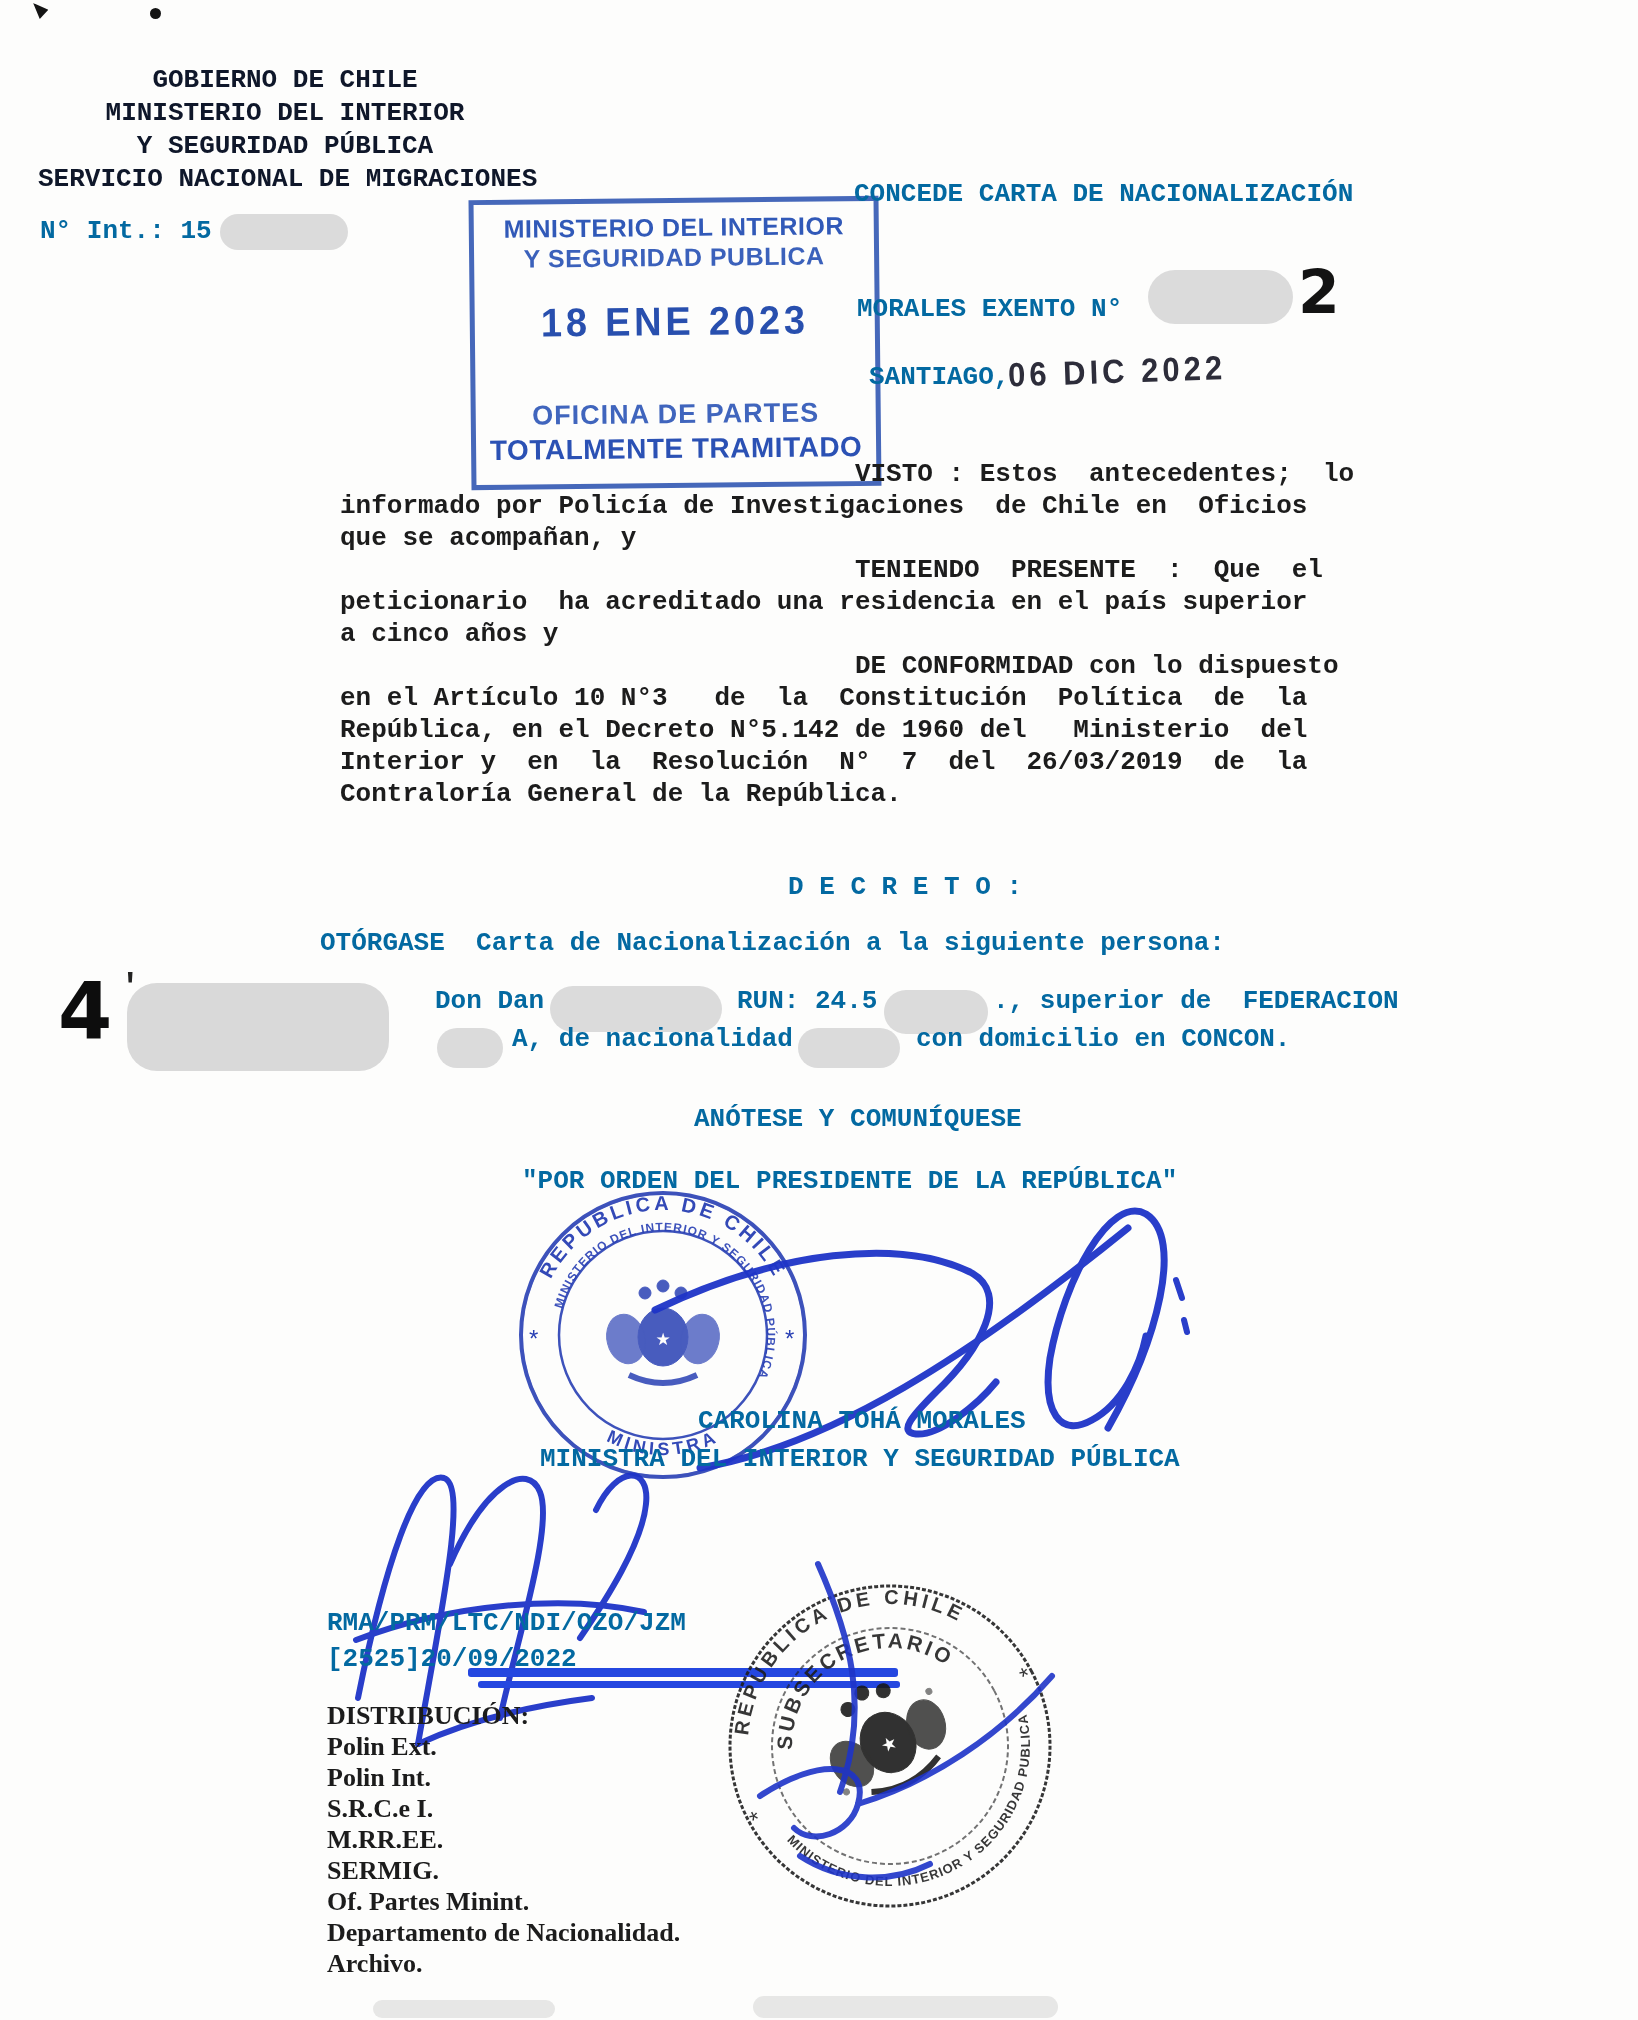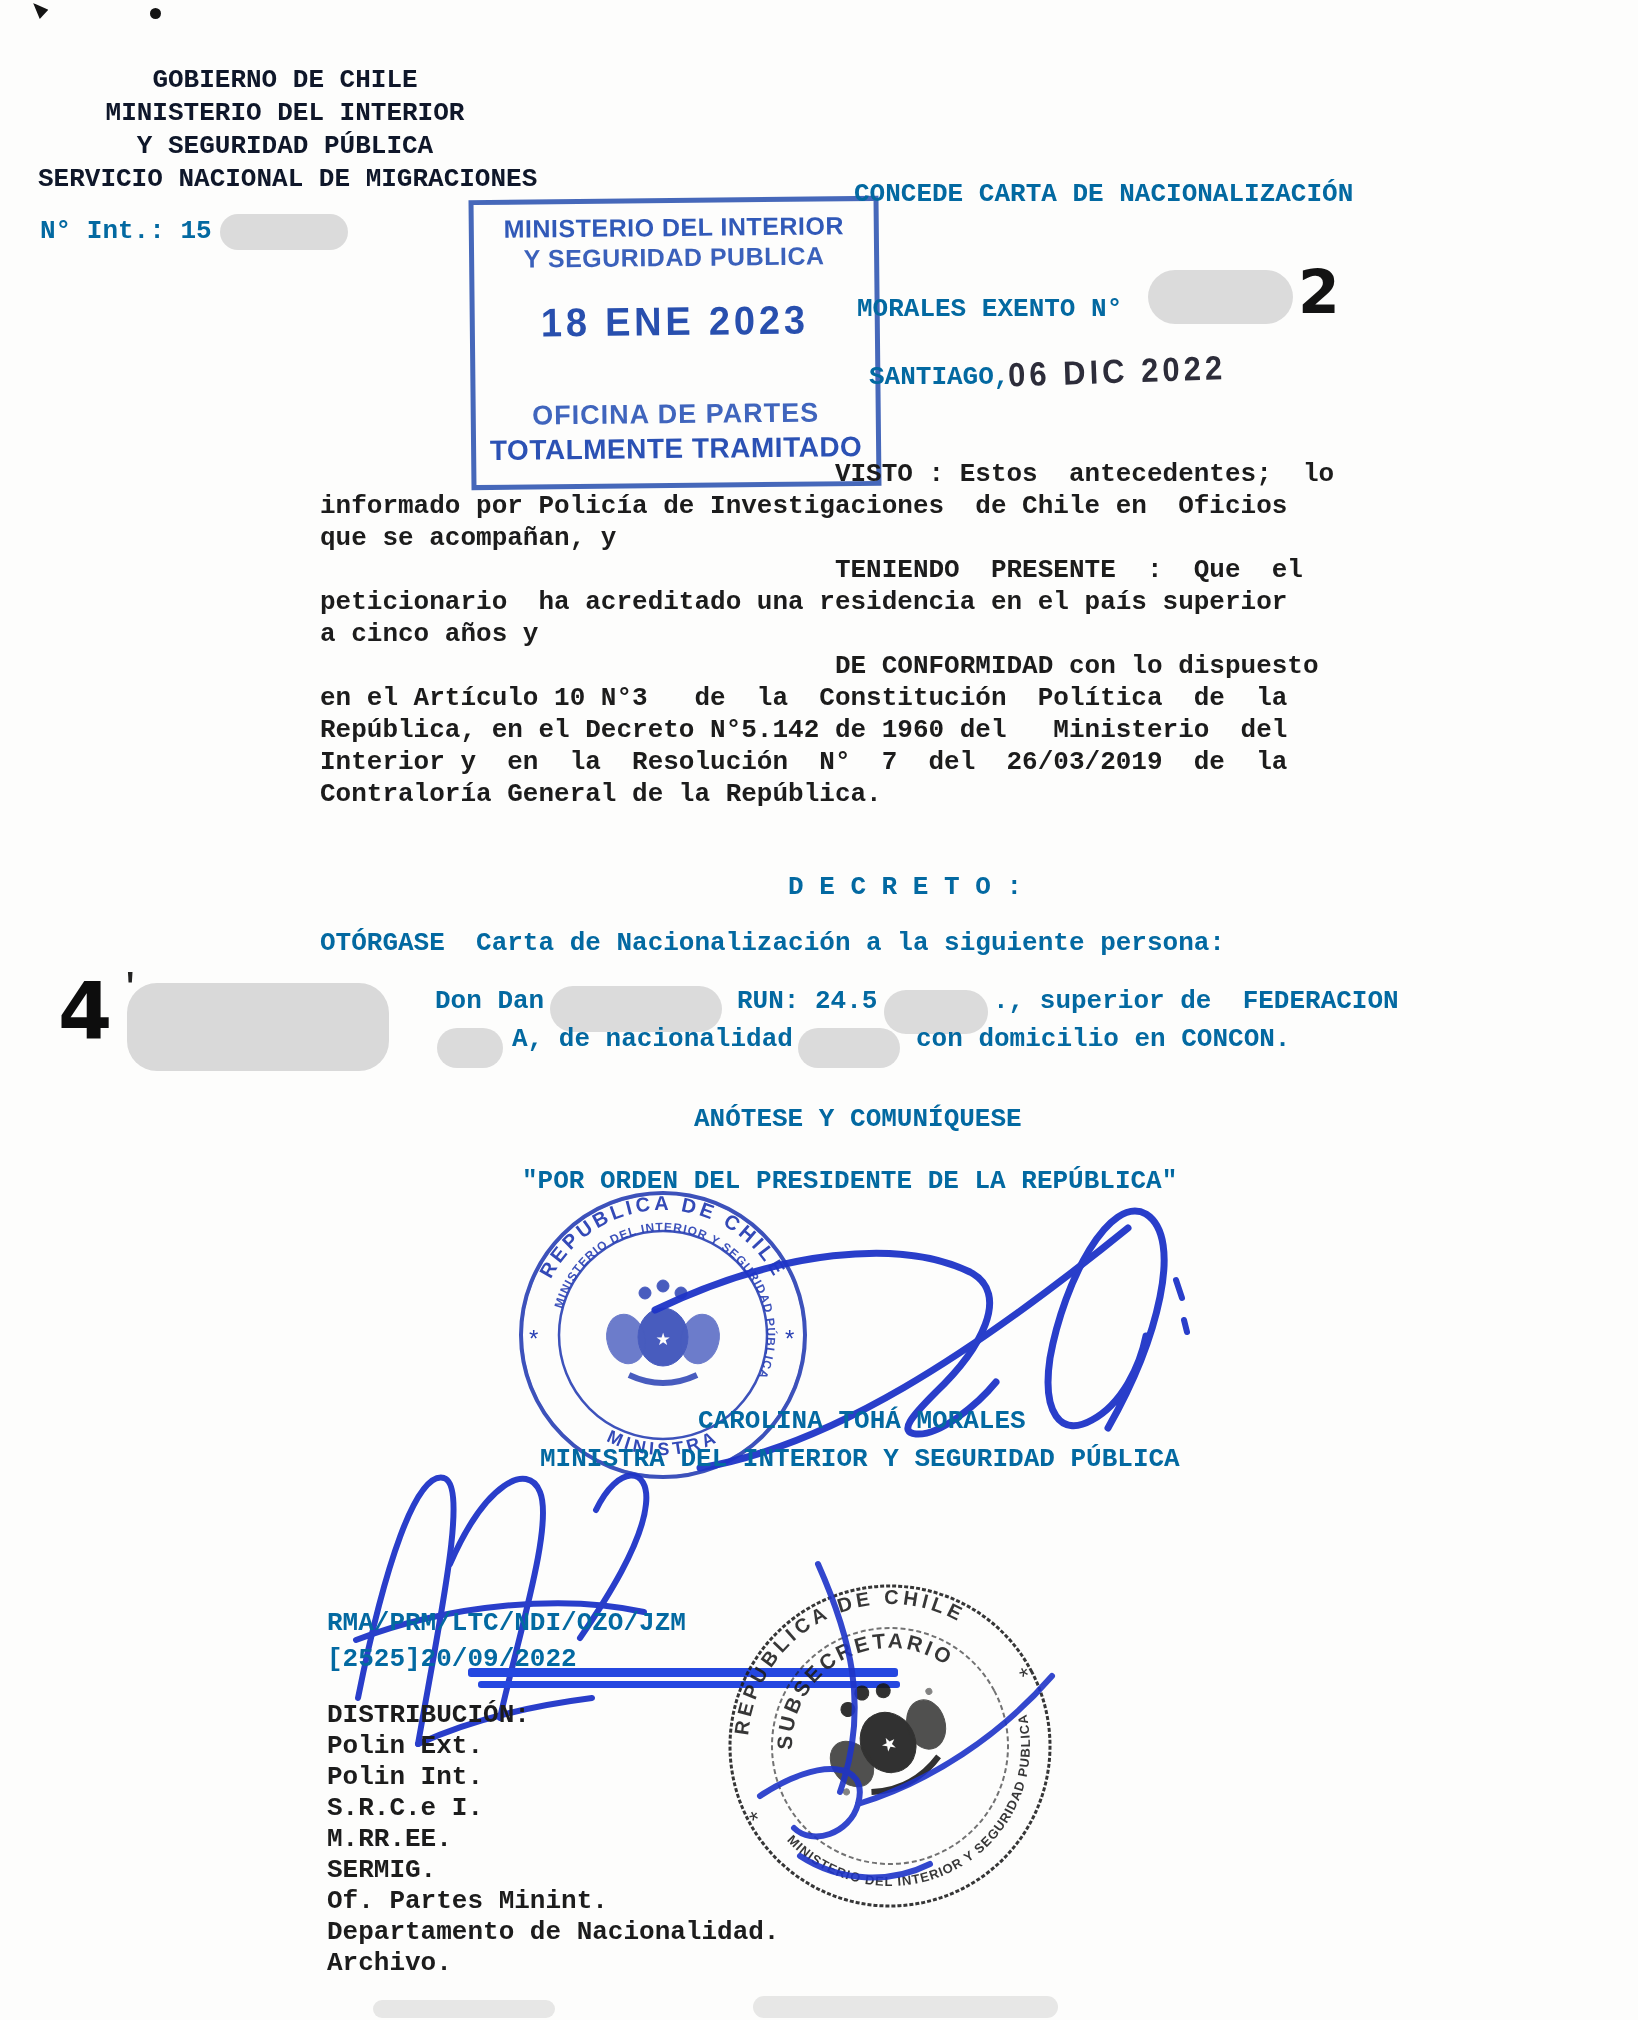--- a/index.html
+++ b/index.html
@@ -5,38 +5,38 @@
   html,body{margin:0;padding:0;background:#e8e8e8;}
   .page{position:relative;width:1638px;height:2020px;background:#fdfdfc;overflow:hidden;
         font-family:"Liberation Mono","DejaVu Sans Mono",monospace;}
   .mono{position:absolute;font-family:"Liberation Mono","DejaVu Sans Mono",monospace;
         font-weight:700;color:#0369a1;font-size:26px;white-space:pre;letter-spacing:0px;line-height:1;}
   .sans{font-family:"Liberation Sans","DejaVu Sans",sans-serif;}
   .redact{position:absolute;background:#dbdbdb;border-radius:26px;}
   .header-block{position:absolute;left:38px;top:64px;width:494px;text-align:center;}
   .header-block div{font-weight:700;color:#0f172a;font-size:26px;line-height:33px;white-space:pre;}
   .body-block{position:absolute;left:320px;top:458px;}
-  .body-block div{font-weight:700;color:#1c1c1c;font-size:26px;line-height:32px;white-space:pre;}
+  .body-block div{font-weight:700;color:#1c1c1c;font-size:26px;line-height:32px;white-space:pre;margin-left:20px;}
   .recstamp{position:absolute;left:470px;top:198px;width:400px;height:280px;
             border:5px solid rgba(38,77,174,.85);transform:rotate(-0.6deg);
             text-align:center;color:#2a55b4;}
   .recstamp .l1{position:absolute;left:0;width:100%;top:10px;font-size:25px;font-weight:700;letter-spacing:.5px;color:rgba(38,80,180,.95);}
   .recstamp .l2{position:absolute;left:0;width:100%;top:40px;font-size:25px;font-weight:700;letter-spacing:.5px;color:rgba(38,80,180,.9);}
   .recstamp .dt{position:absolute;left:0;width:100%;top:96px;font-size:40px;font-weight:700;letter-spacing:4px;color:rgba(28,70,170,.95);transform:scaleX(.95);}
   .recstamp .l3{position:absolute;left:0;width:100%;top:196px;font-size:27px;font-weight:700;letter-spacing:1px;color:rgba(38,80,180,.88);}
   .recstamp .l4{position:absolute;left:0;width:100%;top:230px;font-size:28px;font-weight:700;letter-spacing:.5px;color:rgba(32,72,176,.95);}
   .datestamp{position:absolute;left:1008px;top:354px;font-family:"Liberation Sans",sans-serif;
              font-weight:700;font-size:31px;letter-spacing:4px;color:#2d2d3a;
              transform:rotate(-2deg) scaleY(1.08);}
   .bigdigit{position:absolute;left:1298px;top:262px;font-family:"DejaVu Sans",sans-serif;
             font-weight:700;font-size:60px;color:#131313;line-height:1;}
   .margin-number{position:absolute;left:58px;top:972px;font-family:"DejaVu Sans",sans-serif;
                  font-weight:700;font-size:78px;color:#0d0d0d;line-height:1;}
   .margin-tick{position:absolute;left:120px;top:968px;font-size:34px;font-weight:700;color:#222;}
-  .distribution{position:absolute;left:327px;top:1700px;}
+  .distribution{position:absolute;left:327px;top:1700px;font-family:Liberation Serif, serif;}
   .distribution div{font-weight:700;color:#1c1c1c;font-size:26px;line-height:31px;white-space:pre;}
   .blueline{position:absolute;background:#2447e0;border-radius:3px;}
   .smudge{position:absolute;background:#e7e7e6;border-radius:12px;}
   .corner-mark1{position:absolute;left:32px;top:4px;width:16px;height:15px;background:#141414;
                 clip-path:polygon(0 0,100% 30%,55% 100%);transform:rotate(8deg);}
   .corner-dot{position:absolute;left:150px;top:8px;width:11px;height:11px;border-radius:50%;background:#141414;}
   svg{position:absolute;overflow:visible;}
   svg text{font-family:"Liberation Sans","DejaVu Sans",sans-serif;}
 </style>
 </head>

